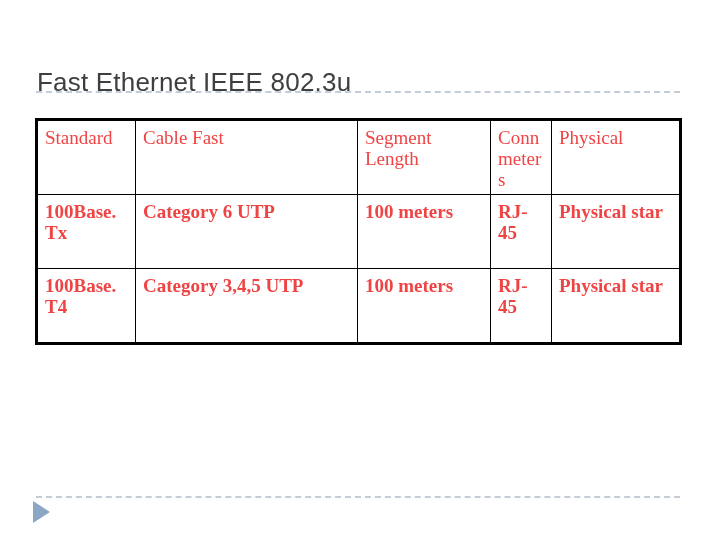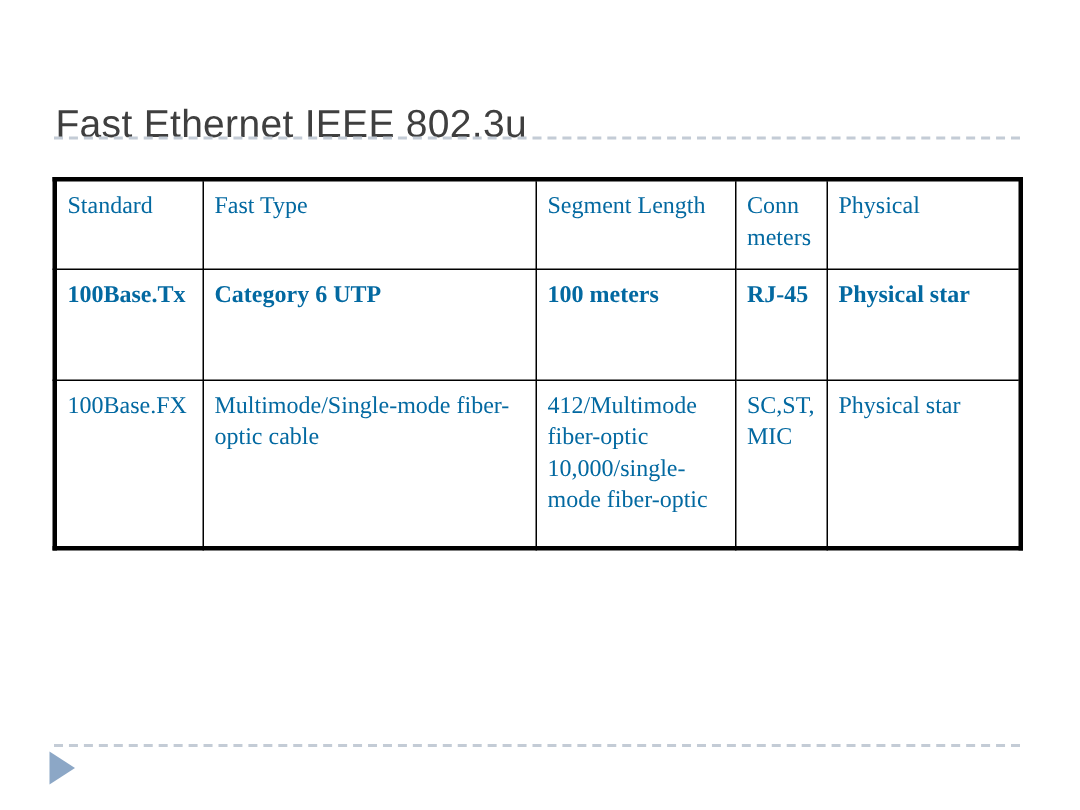--- a/index.html
+++ b/index.html
@@ -71,23 +71,23 @@
     border-collapse: collapse;
     table-layout: fixed;
     border: 3px solid #000000;
     background: #ffffff;
   }
   .spec-table td {
     border: 1px solid #000000;
     vertical-align: top;
     padding: 6px 7px 4px 7px;
     font-family: "Liberation Serif", serif;
-    font-size: 16px;
+    font-size: 19px;
     line-height: 21px;
-    color: #0369a1;
+    color: #ef4444;
     word-wrap: break-word;
     overflow-wrap: break-word;
     margin-left: 32px;
   }
   .col-standard  { width: 99px; }
   .col-cable     { width: 222px; }
   .col-segment   { width: 133px; }
   .col-connector { width: 61px; }
   .col-topology  { width: 129px; }
 
@@ -108,42 +108,42 @@
     <colgroup>
       <col class="col-standard">
       <col class="col-cable">
       <col class="col-segment">
       <col class="col-connector">
       <col class="col-topology">
     </colgroup>
     <tbody>
       <tr class="row-header">
         <td>Standard</td>
-        <td>Fast Type</td>
+        <td>Cable Fast</td>
         <td>Segment Length</td>
         <td>Conn meters</td>
         <td>Physical</td>
       </tr>
 
       <tr class="row-data">
         <td>100Base.Tx</td>
         <td>Category 6 UTP</td>
         <td>100 meters</td>
         <td>RJ-45</td>
         <td>Physical star</td>
       </tr>
 
-
-      <tr class="row-tall">
-        <td>100Base.FX</td>
-        <td>Multimode/Single-mode fiber-optic cable</td>
-        <td>412/Multimode fiber-optic 10,000/single-mode fiber-optic</td>
-        <td>SC,ST,MIC</td>
+      <tr class="row-data">
+        <td>100Base.T4</td>
+        <td>Category 3,4,5 UTP</td>
+        <td>100 meters</td>
+        <td>RJ-45</td>
         <td>Physical star</td>
       </tr>
+
     </tbody>
   </table>
 
   <div class="rule rule-bottom"></div>
 
   <div class="nav-arrow"></div>
 
 </div>
 
 </body></html>

